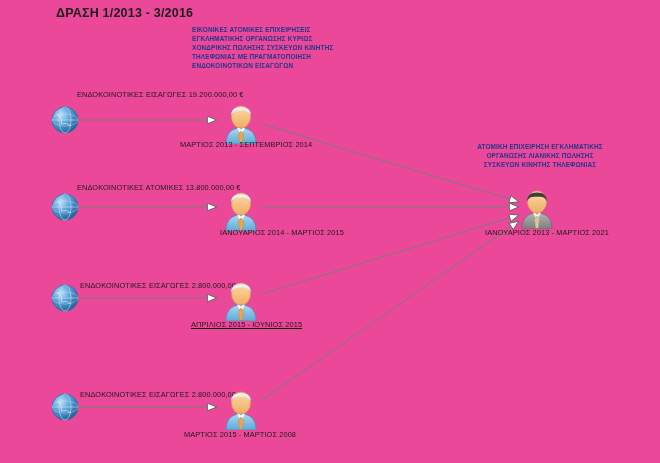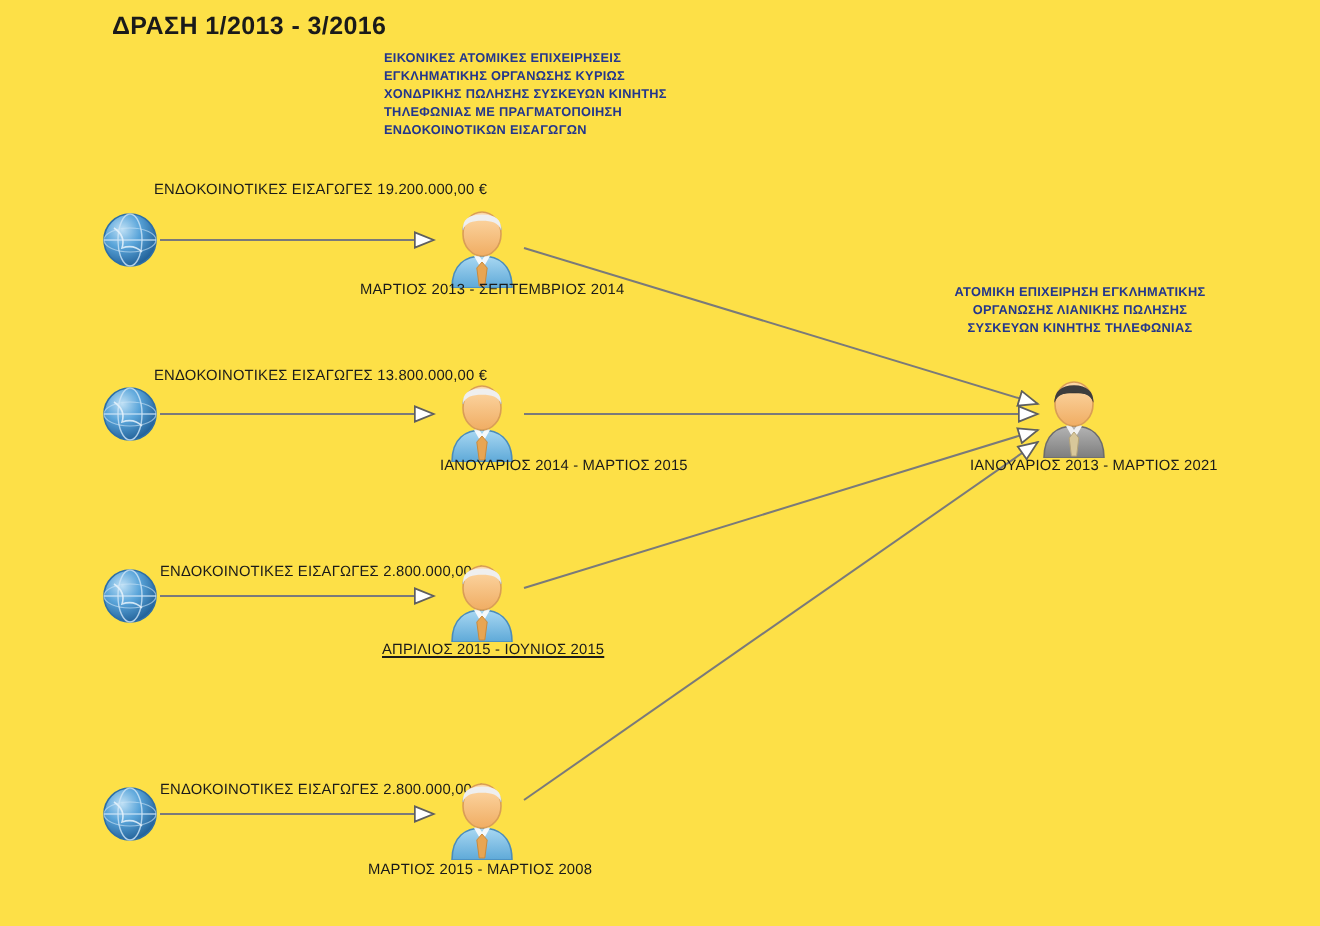--- a/index.html
+++ b/index.html
@@ -7,21 +7,21 @@
     padding: 0;
     background: #ffffff;
   }
   body {
     font-family: "Liberation Sans", sans-serif;
   }
   #canvas {
     position: relative;
     width: 660px;
     height: 463px;
-    background: #fde047;
+    background: #ec4899;
     overflow: hidden;
   }
   #edges {
     position: absolute;
     left: 0;
     top: 0;
     width: 660px;
     height: 463px;
     pointer-events: none;
   }
@@ -144,21 +144,21 @@
 
   <div class="icon globe" style="left:50px; top:192px;">
     <svg viewBox="0 0 30 30" width="30" height="30">
       <circle cx="15" cy="15" r="13" fill="url(#gg)" stroke="#2d6fa8" stroke-width="0.8"></circle>
       <ellipse cx="15" cy="15" rx="6" ry="13" fill="none" stroke="#cfe6f7" stroke-width="0.7" opacity="0.8"></ellipse>
       <line x1="2" y1="15" x2="28" y2="15" stroke="#cfe6f7" stroke-width="0.7" opacity="0.8"></line>
       <ellipse cx="15" cy="15" rx="13" ry="6" fill="none" stroke="#cfe6f7" stroke-width="0.6" opacity="0.6"></ellipse>
       <path d="M7 9 Q13 13 11 19 Q17 17 21 21" fill="none" stroke="#e8f3fc" stroke-width="0.8" opacity="0.85"></path>
     </svg>
   </div>
-  <div class="edge-label" style="left:77px; top:183px;">ΕΝΔΟΚΟΙΝΟΤΙΚΕΣ ΕΙΣΑΓΩΓΕΣ 13.800.000,00 €</div>
+  <div class="edge-label" style="left:77px; top:183px;">ΕΝΔΟΚΟΙΝΟΤΙΚΕΣ ΑΤΟΜΙΚΕΣ 13.800.000,00 €</div>
   <div class="icon person" style="left:222px; top:191px;">
     <svg viewBox="0 0 38 40" width="38" height="40">
       <path d="M4 40 C4 28 11 24 19 24 C27 24 34 28 34 40 z" fill="url(#shirt1)" stroke="#4a8cbb" stroke-width="0.8"></path>
       <path d="M15 24 L19 31 L23 24 L21 23 L19 26 L17 23 z" fill="#fdfdfd" opacity="0.9"></path>
       <path d="M19 27 L21.6 30 L20.4 39 L17.6 39 L16.4 30 z" fill="#e8a552" stroke="#c98a3c" stroke-width="0.5"></path>
       <ellipse cx="19" cy="13" rx="9.5" ry="11" fill="url(#skin1)" stroke="#d99d57" stroke-width="0.8"></ellipse>
       <path d="M9.5 11 C9.5 2 28.5 2 28.5 11 C28.5 7 25 5.5 19 5.5 C13 5.5 9.5 7 9.5 11 z" fill="#e3e3e3" stroke="#b9b9b9" stroke-width="0.7"></path>
       <path d="M9.6 10.5 C9.2 6 12 3.2 19 3.2 C26 3.2 28.8 6 28.4 10.5 C27 7.5 24 6.4 19 6.4 C14 6.4 11 7.5 9.6 10.5 z" fill="#efefef"></path>
     </svg>
   </div>

